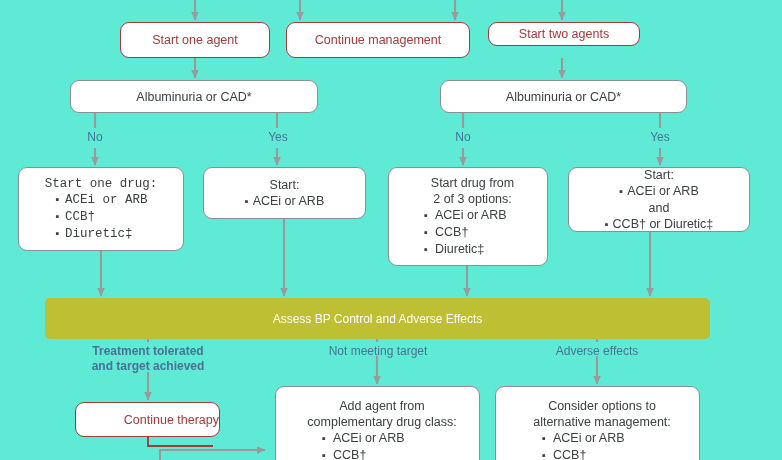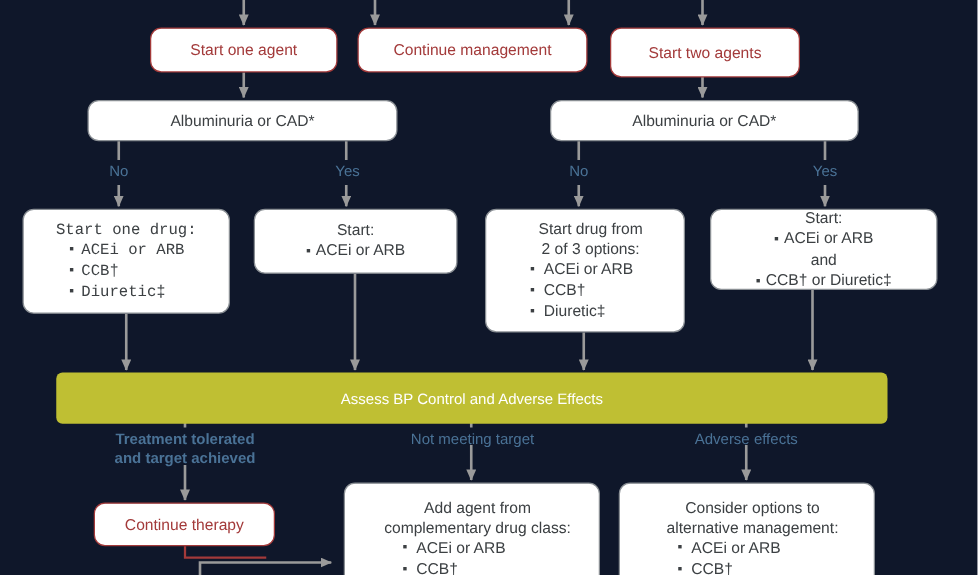--- a/index.html
+++ b/index.html
@@ -4,21 +4,21 @@
 <style>
   html, body {
     margin: 0;
     padding: 0;
     background: #ffffff;
   }
   #canvas {
     position: relative;
     width: 782px;
     height: 460px;
-    background: #0f172a;
+    background: #5eead4;
     overflow: hidden;
     font-family: "Liberation Sans", sans-serif;
   }
   svg.layer {
     position: absolute;
     left: 0;
     top: 0;
     width: 782px;
     height: 460px;
     pointer-events: none;
@@ -156,21 +156,21 @@
   </svg>
 
   <div class="node node-red" style="left:120px; top:22px; width:150px; height:36px;">
     <div class="title-line">Start one agent</div>
   </div>
 
   <div class="node node-red" style="left:286px; top:22px; width:184px; height:36px;">
     <div class="title-line">Continue management</div>
   </div>
 
-  <div class="node node-red" style="left:488px; top:22px; width:152px; height:40px;">
+  <div class="node node-red" style="left:488px; top:22px; width:152px; height:24px;">
     <div class="title-line">Start two agents</div>
   </div>
 
   <div class="node node-gray center" style="left:70px; top:80px; width:248px; height:33px;">
     <div class="title-line">Albuminuria or CAD*</div>
   </div>
 
   <div class="node node-gray center" style="left:440px; top:80px; width:247px; height:33px;">
     <div class="title-line">Albuminuria or CAD*</div>
   </div>
@@ -221,21 +221,21 @@
     <div class="title-line">Assess BP Control and Adverse Effects</div>
   </div>
 
   <div class="edge-label" style="left:60px; top:344px; width:176px;">
     <div class="plain-line">Treatment tolerated</div>
     <div class="plain-line">and target achieved</div>
   </div>
   <div class="edge-label" style="left:290px; top:344px; width:176px;">Not meeting target</div>
   <div class="edge-label" style="left:512px; top:344px; width:170px;">Adverse effects</div>
 
-  <div class="node node-red" style="left:75px; top:402px; width:145px; height:35px;">
+  <div class="node node-red" style="left:75px; top:402px; width:145px; height:35px;align-items:flex-end;">
     <div class="title-line">Continue therapy</div>
   </div>
 
   <div class="node node-gray" style="left:275px; top:386px; width:205px; height:90px;">
     <div class="title-line left">Add agent from</div>
     <div class="title-line left">complementary drug class:</div>
     <ul class="bullets indent">
       <li>ACEi or ARB</li>
       <li>CCB†</li>
     </ul>

